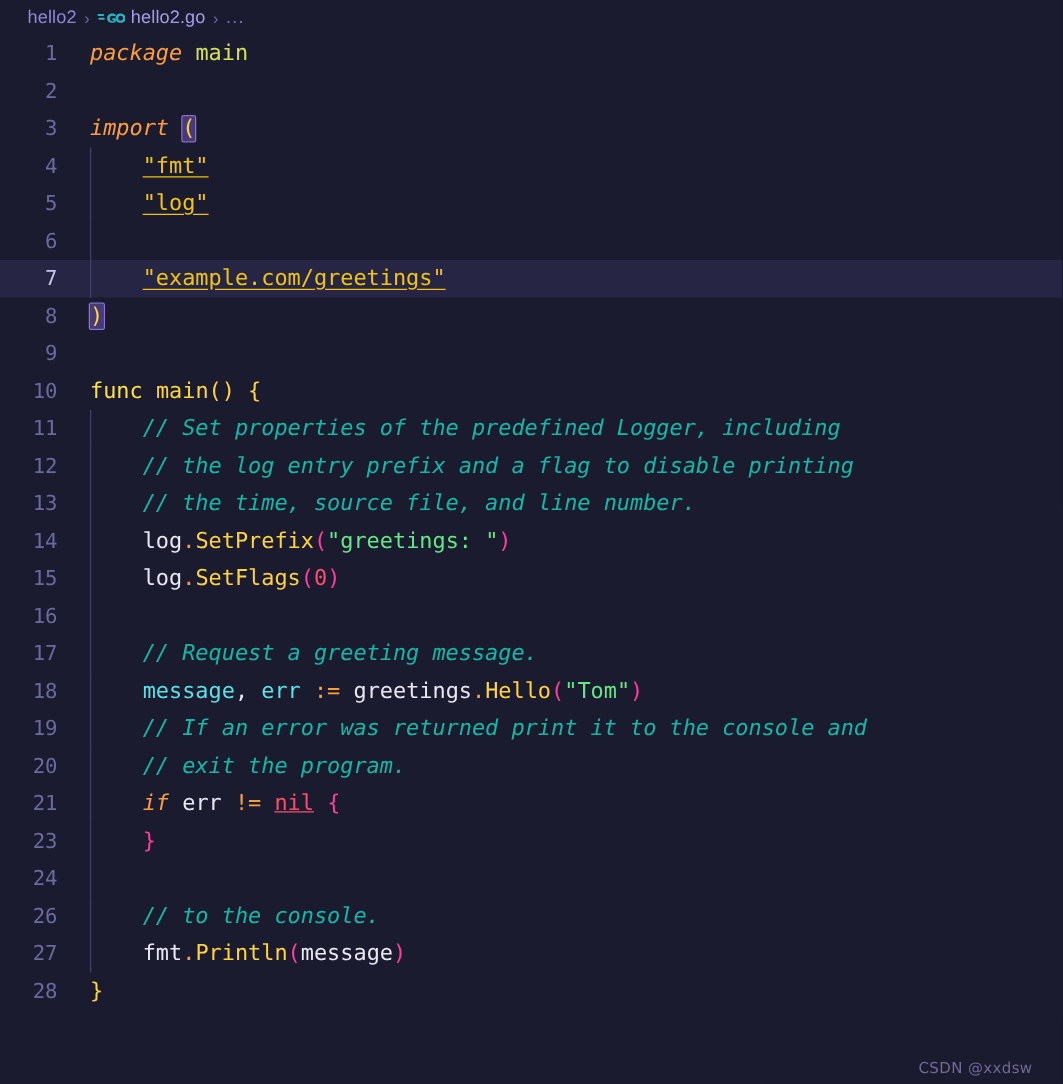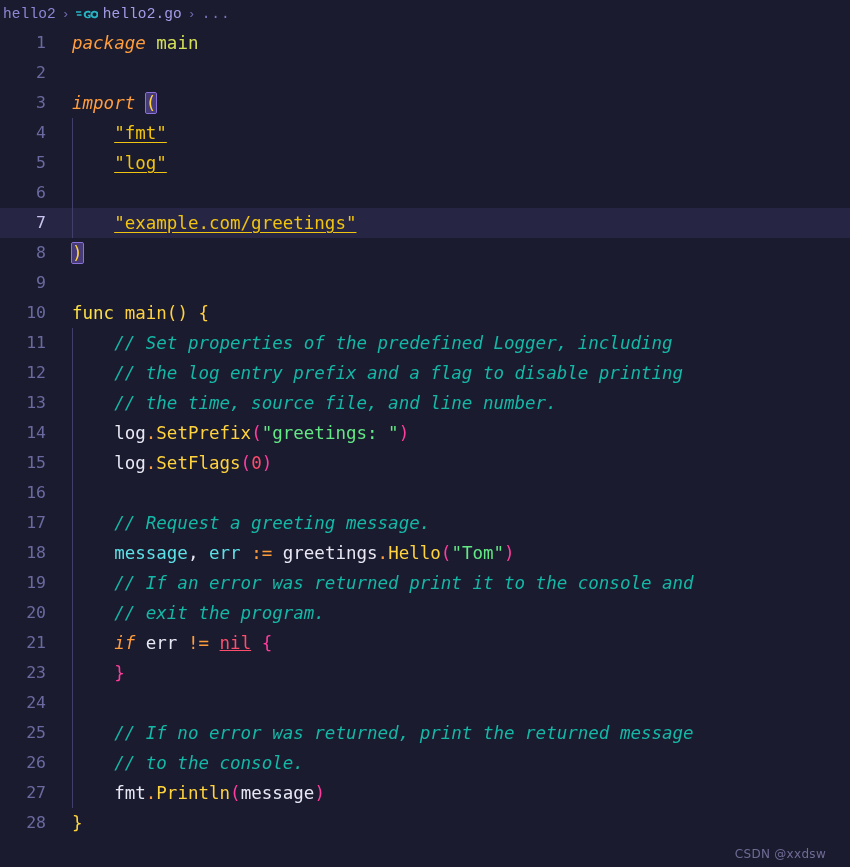--- a/index.html
+++ b/index.html
@@ -19,22 +19,22 @@
     height: 867px;
     background: #1b1b2f;
     box-sizing: border-box;
   }
 
   
   .breadcrumb {
     height: 28px;
     display: flex;
     align-items: center;
-    padding-left: 3px;
-    font-family: Liberation Mono, monospace;
+    padding-left: 22px;
+    font-family: Liberation Sans, sans-serif;
     font-size: 14.5px;
     color: #a9a1e8;
     background: #1b1b2f;
     white-space: nowrap;
     user-select: none;
   }
   .crumb {
     color: #8e86d6;
     letter-spacing: 0.1px;
   }
@@ -275,24 +275,20 @@
     <div class="code-line">
       <span class="lnum">23</span>
       <span class="ltext"><span class="guide g1"></span>    <span class="t-brace">}</span></span>
     </div>
 
     <div class="code-line">
       <span class="lnum">24</span>
       <span class="ltext"><span class="guide g1"></span></span>
     </div>
 
-    <div class="code-line">
-      <span class="lnum">25</span>
-      <span class="ltext"><span class="guide g1"></span>    <span class="t-comment">// If no error was returned, print the returned message</span></span>
-    </div>
 
     <div class="code-line">
       <span class="lnum">26</span>
       <span class="ltext"><span class="guide g1"></span>    <span class="t-comment">// to the console.</span></span>
     </div>
 
     <div class="code-line">
       <span class="lnum">27</span>
       <span class="ltext"><span class="guide g1"></span>    <span class="t-ident">fmt</span><span class="t-dot">.</span><span class="t-fn">Println</span><span class="t-paren">(</span><span class="t-ident">message</span><span class="t-paren">)</span></span>
     </div>

